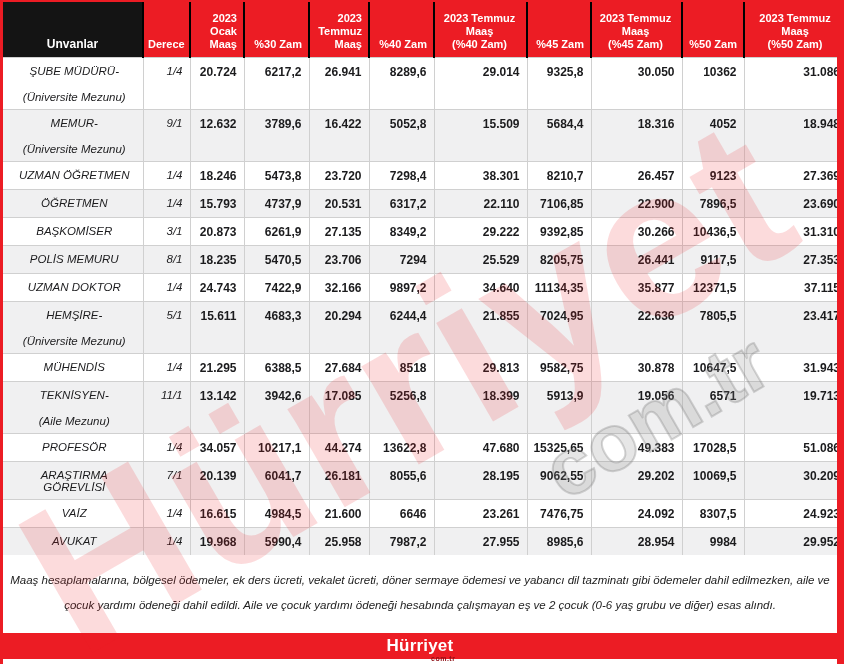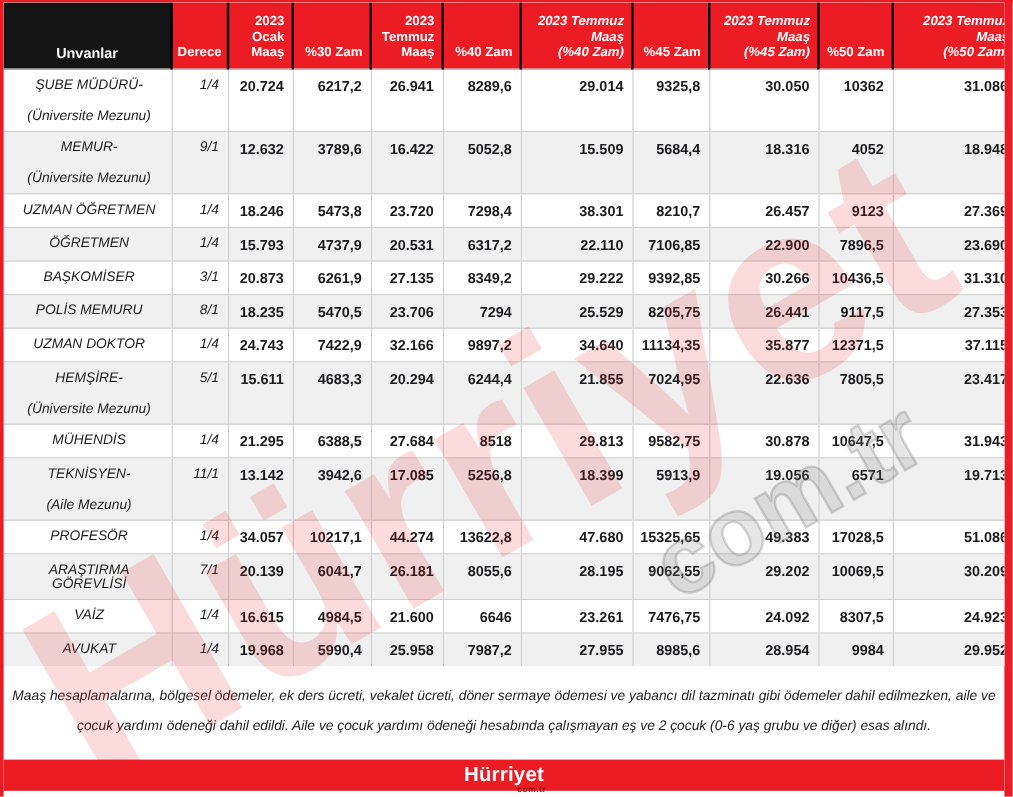--- a/index.html
+++ b/index.html
@@ -31,21 +31,21 @@
     border-left:2px solid #000000;
     line-height:13px;
   }
   thead th:first-child{border-left:none;}
   thead th.th-black{
     background:#141414;
     text-align:center;
     font-size:12px;
     padding-left:6px;
   }
-  thead th.th-italic{font-style:italic;}
+  thead th.th-italic{text-align:center;}
   tbody td{
     font-size:12px;
     font-weight:bold;
     color:#1b1b1d;
     text-align:right;
     vertical-align:top;
     padding:7px 7px 6px 2px;
     border-left:1px solid #d0d0d0;
     border-top:1px solid #d0d0d0;
     background-clip:padding-box;

